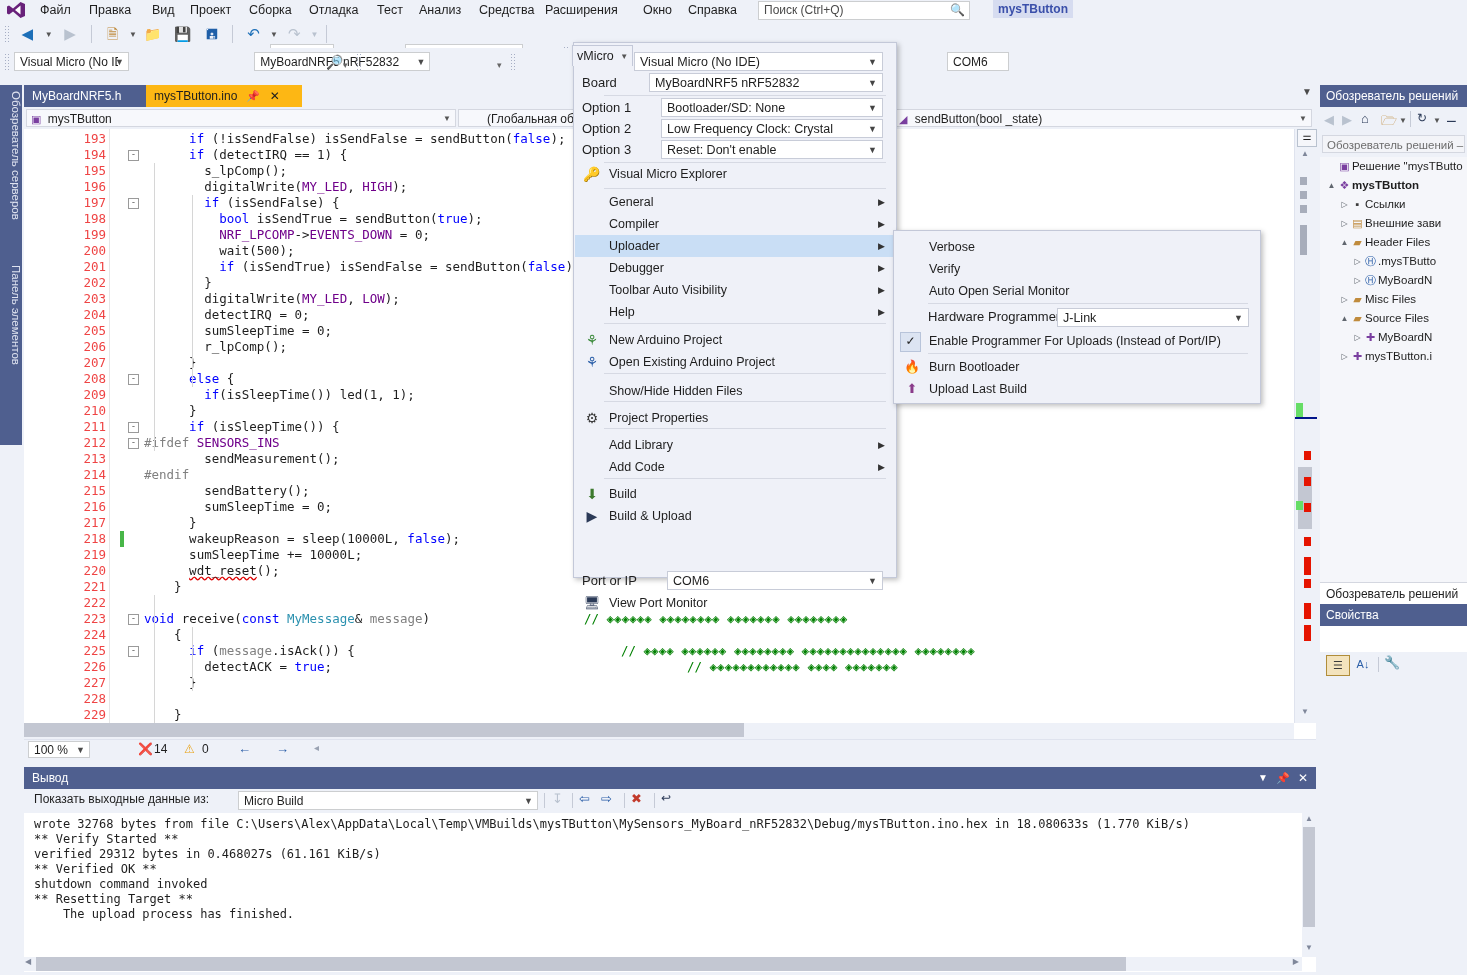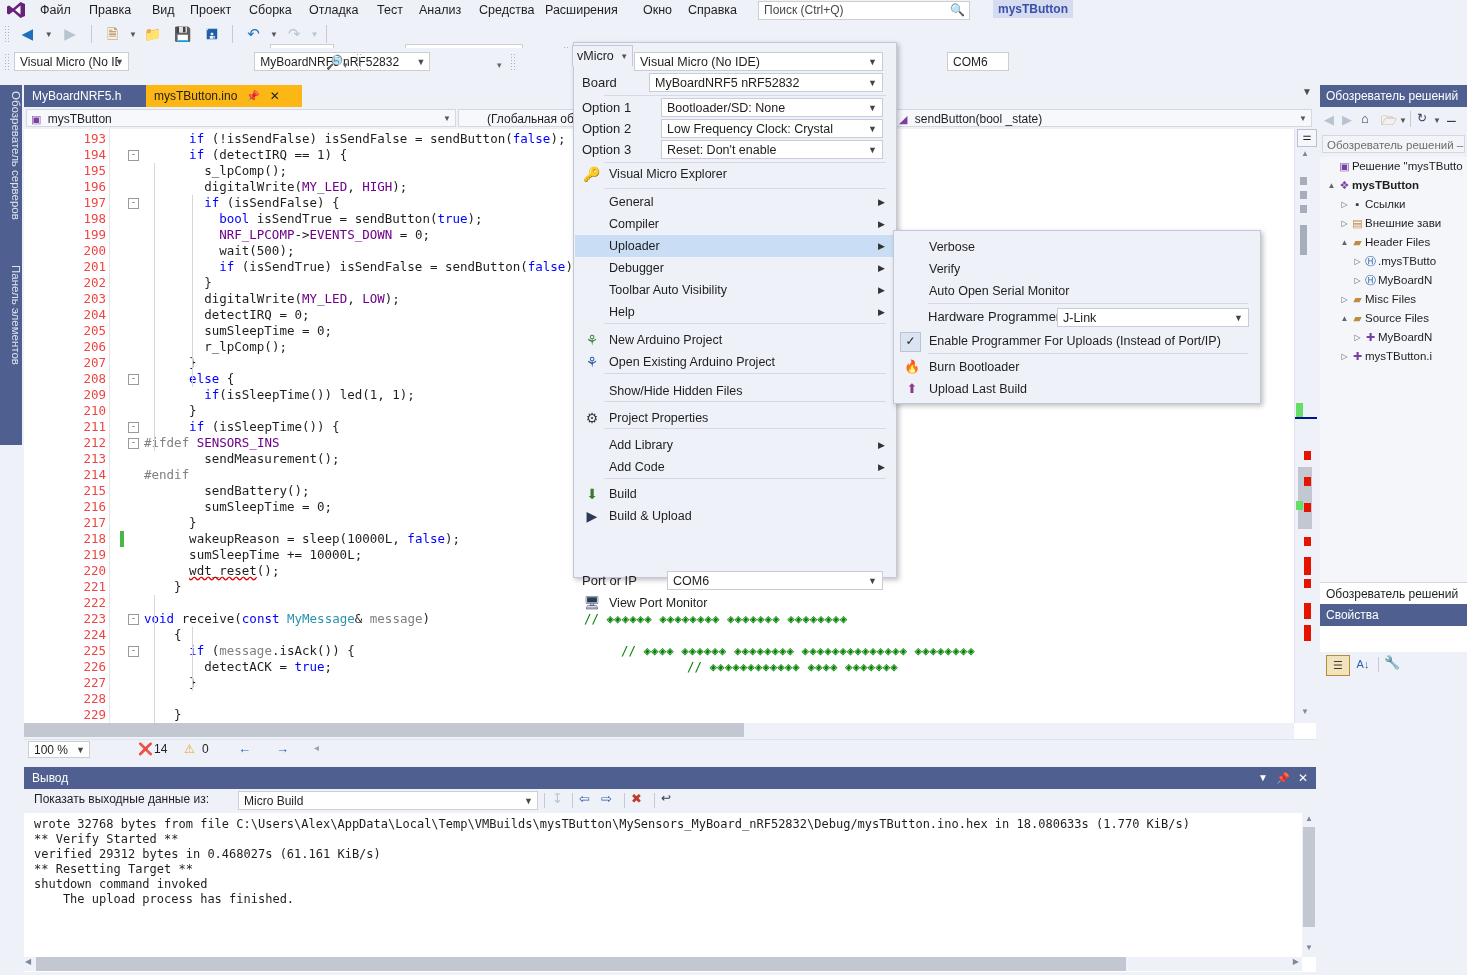--- a/index.html
+++ b/index.html
@@ -447,22 +447,23 @@
     <span style="position:absolute;left:577px;top:2px;font-size:13px;color:#2b5fa8">⇨</span>
     <span style="position:absolute;left:600px;top:4px;width:1px;height:15px;background:#c5cad6"></span>
     <span style="position:absolute;left:607px;top:2px;font-size:13px;color:#c23a2b">✖</span>
     <span style="position:absolute;left:630px;top:4px;width:1px;height:15px;background:#c5cad6"></span>
     <span style="position:absolute;left:637px;top:2px;font-size:12px;color:#2b3a57">↩</span>
   </div>
   <div id="outtext">
       <div style="white-space: pre;">wrote 32768 bytes from file C:\Users\Alex\AppData\Local\Temp\VMBuilds\mysTButton\MySensors_MyBoard_nRF52832\Debug/mysTButton.ino.hex in 18.080633s (1.770 KiB/s)</div>
       <div style="white-space: pre;">** Verify Started **</div>
       <div style="white-space: pre;">verified 29312 bytes in 0.468027s (61.161 KiB/s)</div>
+      <div style="white-space: pre;">** Verified OK **</div>
+      <div style="white-space: pre;">shutdown command invoked</div>
       <div style="white-space: pre;">** Resetting Target **</div>
-      <div style="white-space: pre;">shutdown command invoked</div>
       <div style="white-space: pre;">    The upload process has finished.</div>
     </div>
   <div id="outvs">
     <span style="position:absolute;left:3px;top:1px;font-size:8px;color:#7f879a">▲</span>
     <span style="position:absolute;left:3px;top:130px;font-size:8px;color:#7f879a">▼</span>
     <div style="position:absolute;left:1px;top:14px;width:12px;height:100px;background:#c3c7d2"></div>
   </div>
   <div id="ouths">
     <span style="position:absolute;left:1px;top:0;font-size:8px;color:#7f879a">◀</span>
     <span style="position:absolute;right:3px;top:0;font-size:8px;color:#7f879a">▶</span>

